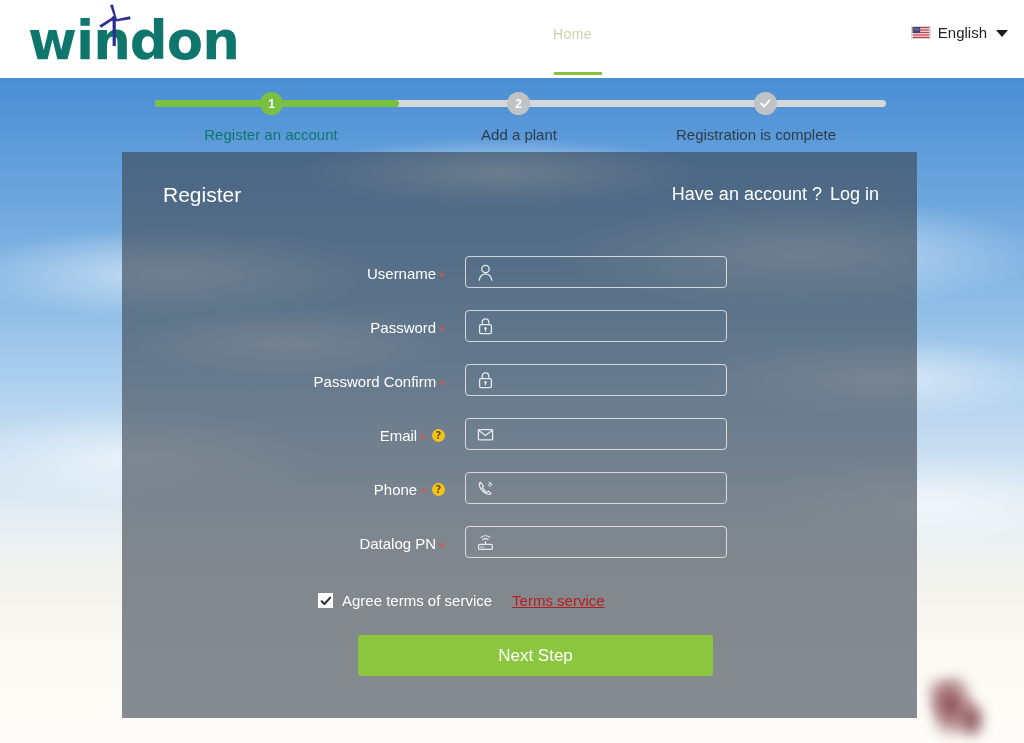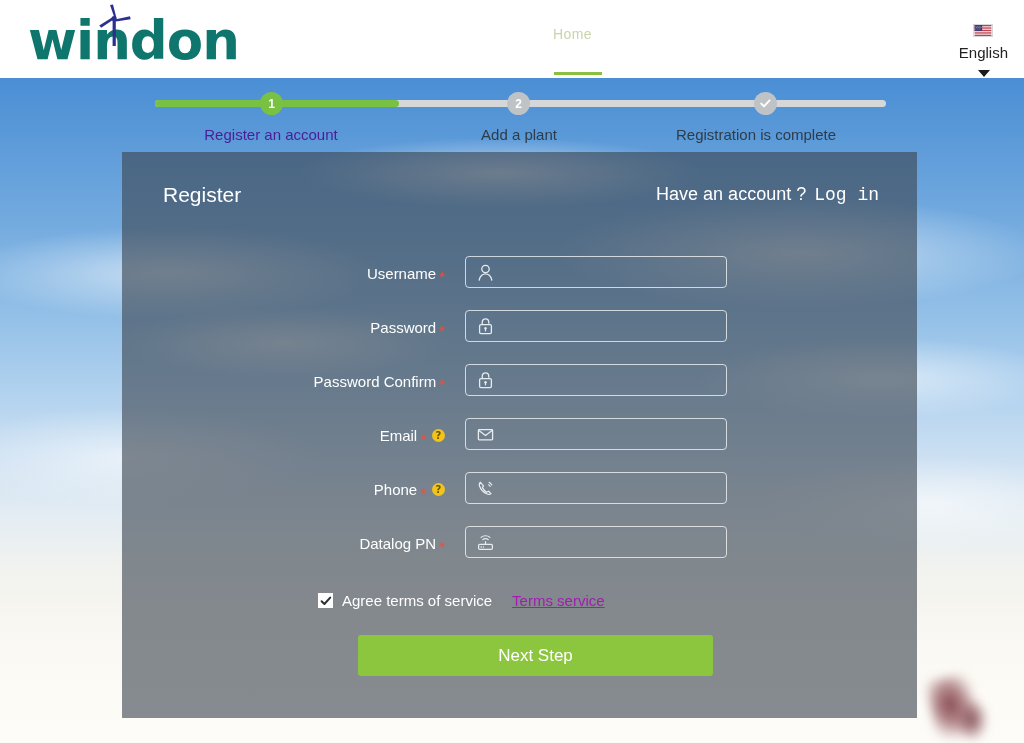--- a/index.html
+++ b/index.html
@@ -91,21 +91,20 @@
   }
   #nav-home-underline {
     position: absolute; left: 554px; top: 72px;
     width: 48px; height: 3px; background: #8bbf3f;
   }
 
   #lang-select {
     position: absolute; right: 16px; top: 24px;
     display: flex; align-items: center; gap: 7px;
     cursor: pointer;
-    flex-direction: column;
   }
   #flag {
     width: 20px; height: 13px; display: block;
     border: 1px solid #d8d8d8;
   }
   #lang-label { font-size: 15px; color: #222; }
   #lang-caret {
     width: 0; height: 0; margin-left: 2px; margin-top: 2px;
     border-left: 6px solid transparent;
     border-right: 6px solid transparent;
@@ -130,40 +129,40 @@
     cursor: pointer;
   }
   #node1 { left: 260px; background: #79c142; }
   #node2 { left: 507px; background: #bfc3c6; }
   #node3 { left: 754px; background: #bfc3c6; }
   .step-label {
     position: absolute; top: 30px;
     font-size: 15px; text-align: center; white-space: nowrap;
     cursor: pointer;
   }
-  #label1 { left: 171px; width: 200px; color: #4c1d95; }
+  #label1 { left: 171px; width: 200px; color: #0f766e; }
   #label2 { left: 419px; width: 200px; color: #2e3c4a; }
   #label3 { left: 656px; width: 200px; color: #2e3c4a; }
 
   
   #panel {
     position: absolute; left: 122px; top: 152px;
     width: 795px; height: 566px;
     background: rgba(60,70,80,0.62);
     z-index: 12;
   }
   #panel-title {
     position: absolute; left: 41px; top: 31px;
     font-size: 21px; color: #ffffff;
   }
   #panel-account {
     position: absolute; right: 38px; top: 32px;
     font-size: 18px; color: #ffffff; white-space: nowrap;
   }
-  #panel-account .login-link { cursor: pointer; margin-left: 8px; font-family: Liberation Mono, monospace; }
+  #panel-account .login-link { cursor: pointer; margin-left: 8px; }
 
   
   #form { position: absolute; left: 0; top: 100px; width: 795px; }
   .field-row {
     position: relative; height: 54px;
   }
   .field-label {
     position: absolute; right: 472px; top: 13px;
     font-size: 15px; color: #ffffff; white-space: nowrap;
     display: flex; align-items: center; gap: 3px;
@@ -203,21 +202,21 @@
   }
   #agree-checkbox {
     width: 15px; height: 15px;
     background: #ffffff;
     display: flex; align-items: center; justify-content: center;
     cursor: pointer; flex: 0 0 auto;
   }
   #agree-checkbox svg { display: block; }
   #agree-text { font-size: 15px; color: #ffffff; white-space: nowrap; }
   #terms-link {
-    font-size: 15px; color: #a21caf; text-decoration: underline;
+    font-size: 15px; color: #b91c1c; text-decoration: underline;
     margin-left: 11px; cursor: pointer; white-space: nowrap;
   }
 
   
   #next-btn {
     position: absolute; left: 236px; top: 483px;
     width: 355px; height: 41px;
     background: #8cc63e;
     border: none; border-radius: 3px;
     color: #ffffff; font-size: 17px;

